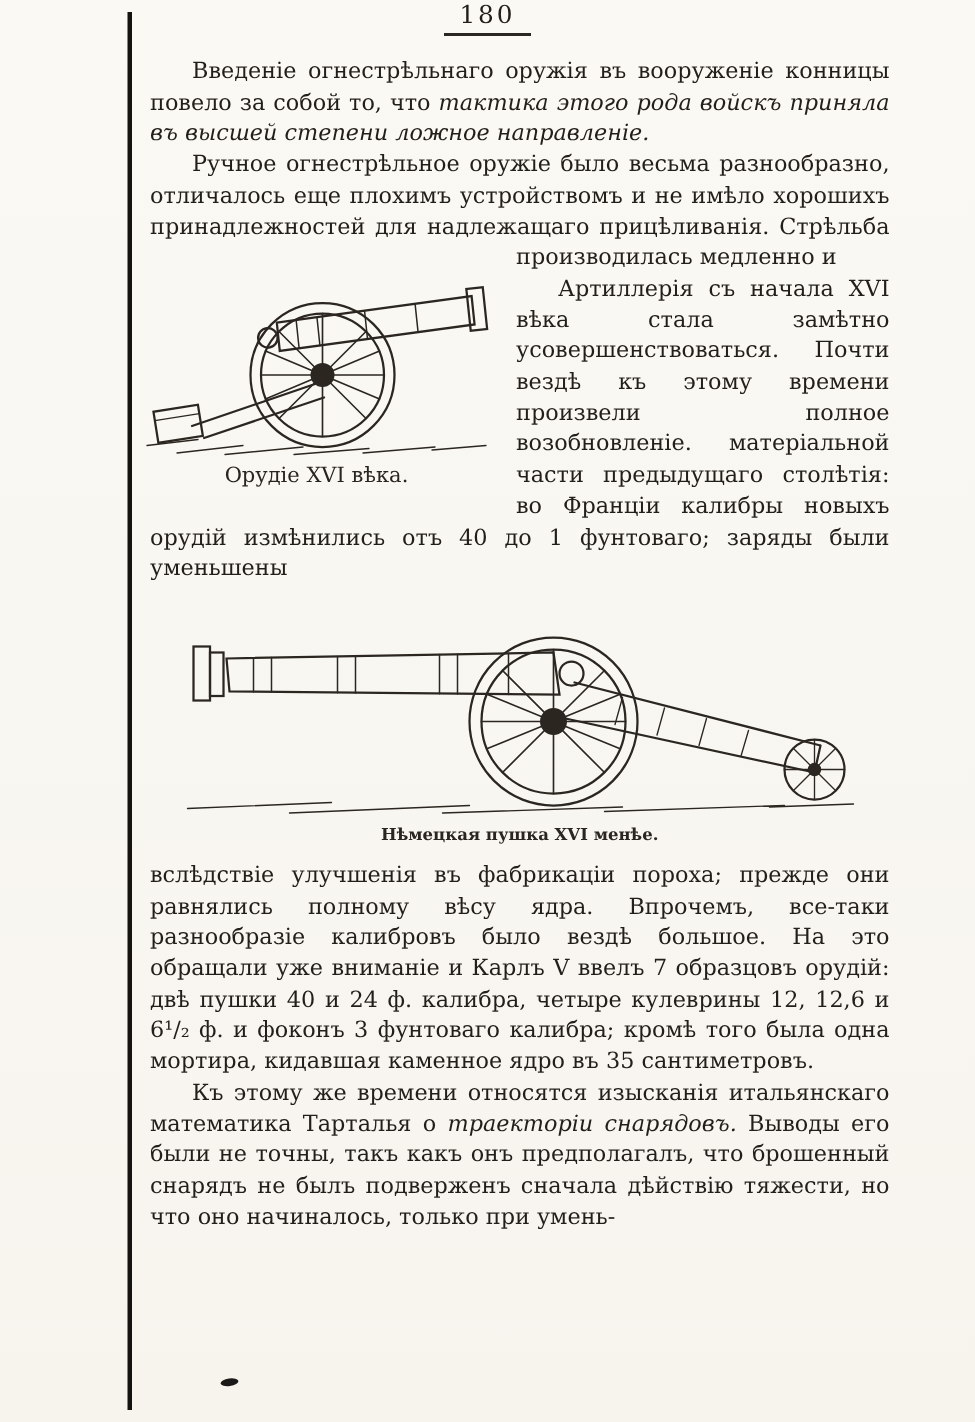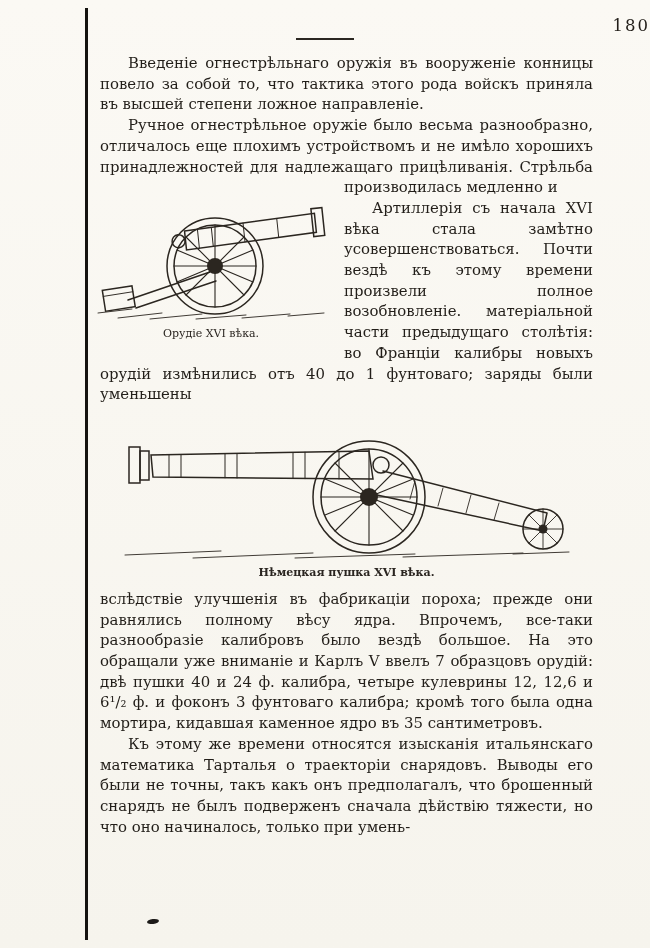--- a/index.html
+++ b/index.html
@@ -21,50 +21,50 @@
   }
   .speck {
     position: absolute;
     left: 147px; top: 919px;
     width: 12px; height: 5px;
     background: #1c1a18;
     border-radius: 50%;
     transform: rotate(-8deg);
     z-index: 5;
   }
-  .header { padding-top: 16px; text-align: right; }
+  .header { text-align: center; }
   .page-number { font-size: 16.5px; letter-spacing: 2px; }
   .header-rule { width: 58px; height: 2px; background: #2b2722; margin: 3px auto 0; }
   .text-block {
     margin: 13px 57px 0 100px;
     text-align: justify;
     font-size: 14.9px;
     line-height: 20.7px;
   }
   .para { margin: 0; }
   .indent { text-indent: 28px; }
-  .italic { }
+  .italic { font-style: italic; }
   .bold { font-weight: normal; }
   .fig-left {
     float: left;
     width: 238px;
     margin: 3px 14px 4px -8px;
     text-align: center;
     text-indent: 0;
   }
   .fig-center {
     clear: both;
     display: block;
     width: 460px;
     margin: 8px auto 10px;
     text-align: center;
   }
   .figcap {
     display: block;
-    font-size: 11px;
+    font-size: 14px;
     line-height: 13px;
     margin-top: 5px;
     text-align: center;
     text-indent: 0;
     color: #2a2520;
   }
   .bold-cap { font-weight: bold; font-size: 11px; }
   svg { display: block; margin: 0 auto; }
 </style>
 </head>
@@ -123,21 +123,21 @@
             <path d="M298 68 l-5 18 M326 75 l-5 18 M354 82 l-5 18 M382 90 l-5 17" stroke-width="0.9"></path>
             <circle cx="426" cy="116" r="20"></circle>
             <path d="M426 96 V136 M406 116 H446 M412 102 L440 130 M440 102 L412 130" stroke-width="0.9"></path>
             <circle cx="426" cy="116" r="4.5" fill="#2b2620" stroke="none"></circle>
             <circle cx="252" cy="84" r="56"></circle>
             <circle cx="252" cy="84" r="48"></circle>
             <path d="M252 36 V132 M204 84 H300 M218 50 L286 118 M286 50 L218 118 M208 66 L296 102 M208 102 L296 66" stroke-width="1.1"></path>
             <circle cx="252" cy="84" r="9" fill="#2b2620" stroke="none"></circle>
           </g>
         </svg>
-      <div class="figcap bold-cap">Нѣмецкая пушка XVI вѣка.</div>
+      <div class="figcap bold-cap">Нѣмецкая пушка XVI менѣе.</div>
     </div>
 
     <div class="para">вслѣдствіе улучшенія въ фабрикаціи пороха; прежде они равнялись полному вѣсу ядра. Впрочемъ, все-таки разнообразіе калибровъ было вездѣ большое. На это обращали уже вниманіе и Карлъ V ввелъ 7 образцовъ орудій: двѣ пушки 40 и 24 ф. калибра, четыре кулеврины 12, 12,6 и 6¹/₂ ф. и фоконъ 3 фунтоваго калибра; кромѣ того была одна мортира, кидавшая каменное ядро въ 35 сантиметровъ.</div>
 
     <div class="para indent"><span>Къ этому же времени относятся изысканія итальянскаго математика Тарталья о </span><span class="italic">траекторіи снарядовъ.</span><span> Выводы его были не точны, такъ какъ онъ предполагалъ, что брошенный снарядъ не былъ подверженъ сначала дѣйствію тяжести, но что оно начиналось, только при умень-</span></div>
 
   </div>
 
   <div class="speck"></div>
 

